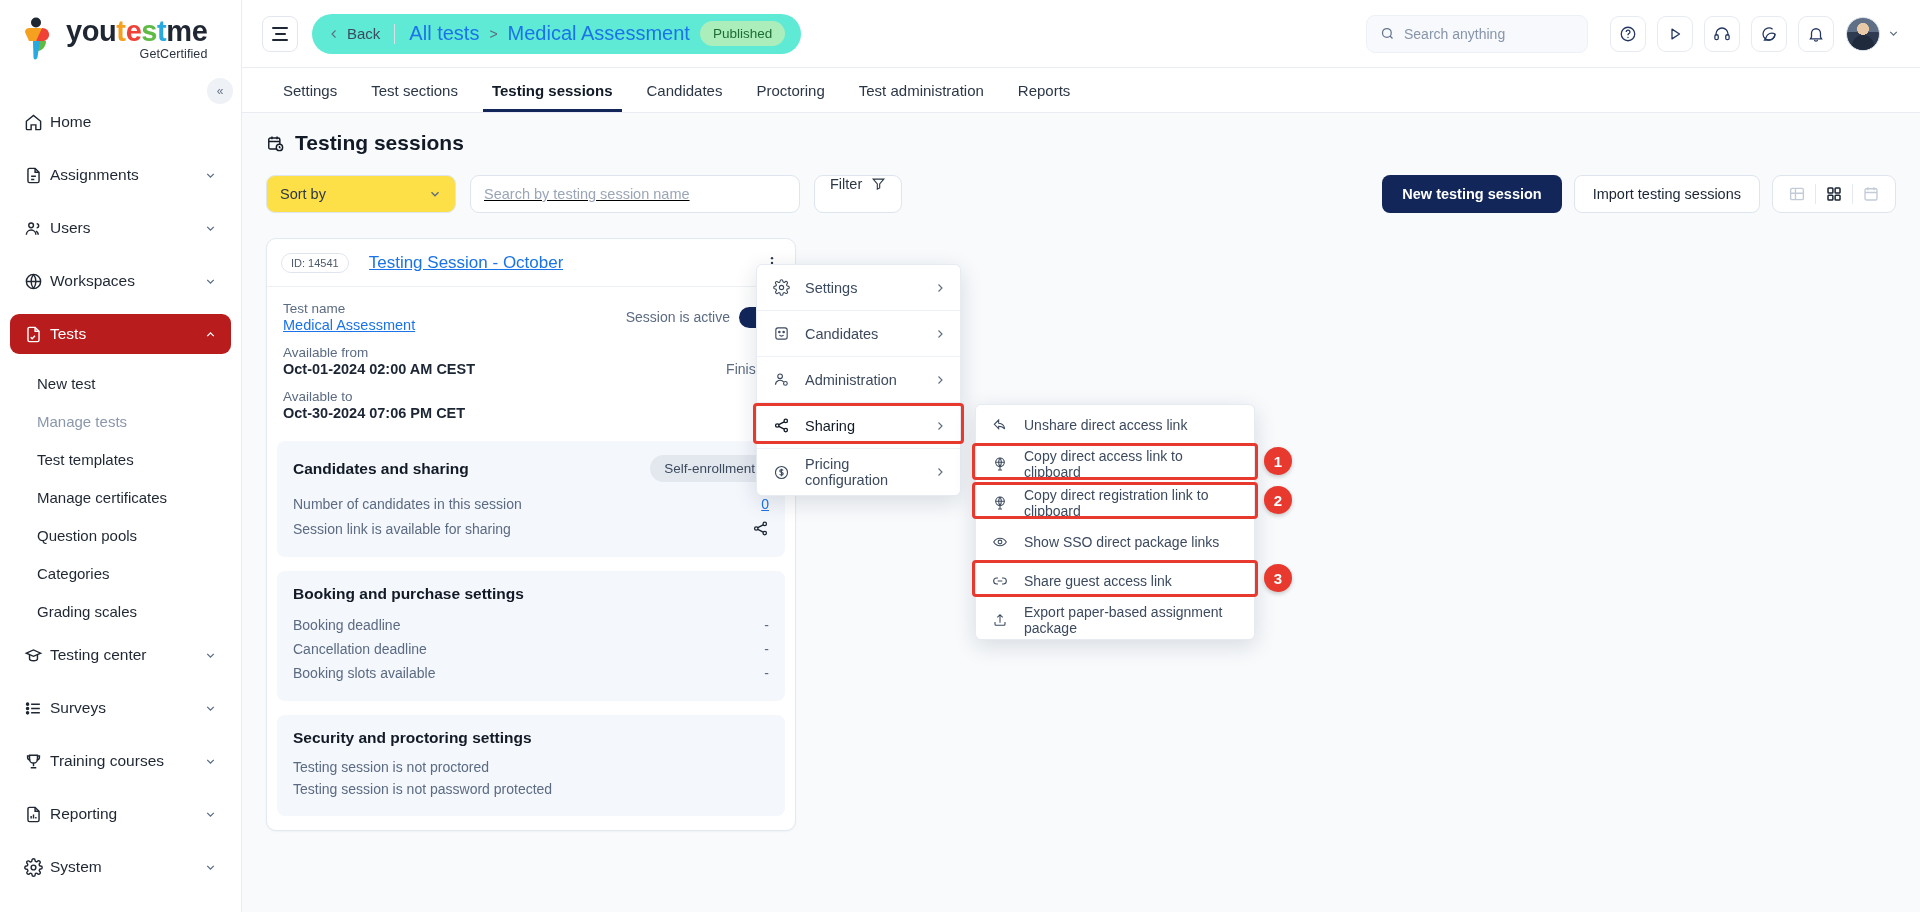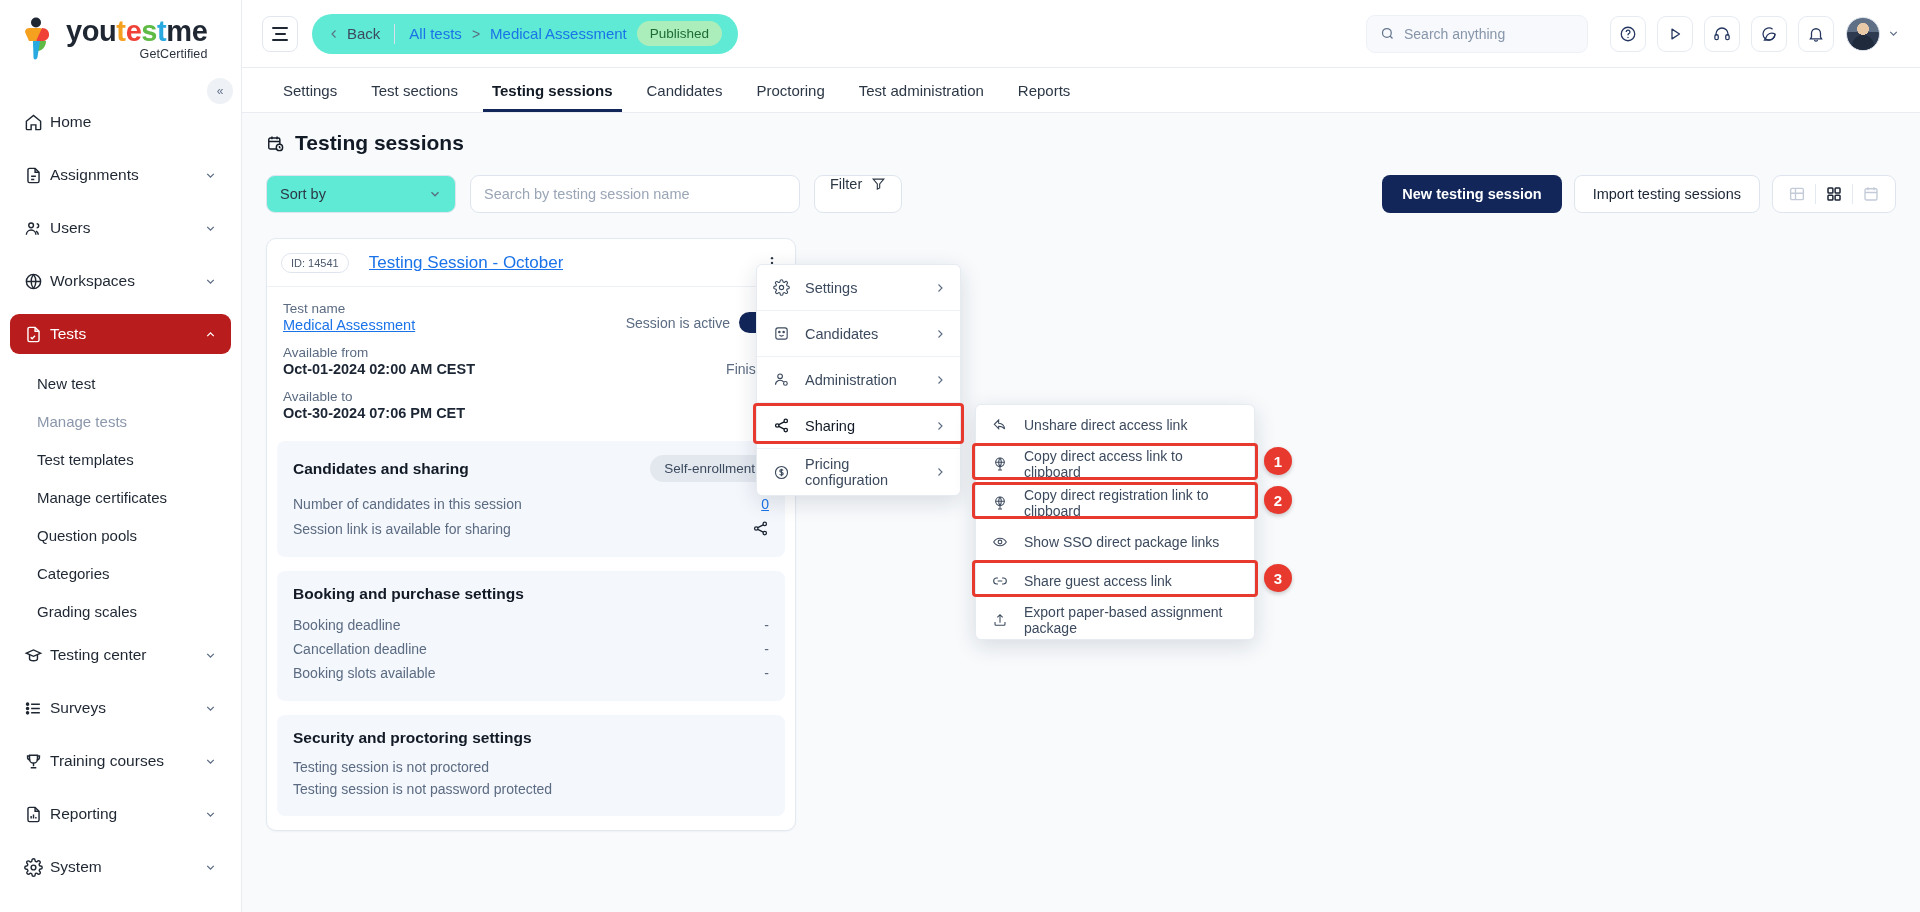--- a/index.html
+++ b/index.html
@@ -84,21 +84,21 @@
   .hamburger i:nth-child(2){ width: 11px; }
   .hamburger i:nth-child(3){ width: 16px; }
 
   .crumbs {
     margin-left: 14px; height: 40px; border-radius: 20px;
     background: #5eead4; display: flex; align-items: center;
     padding: 0 16px; gap: 10px;
   }
   .crumb-back { display:flex; align-items:center; gap:7px; color:#3c4a5e; font-size:15px; cursor:pointer; }
   .crumb-div { width:1px; height:20px; background:#d9e0ea; margin:0 4px; }
-  .crumb-link { color:#1a73e8; font-size:15px; cursor:pointer; }
+  .crumb-link { color:#1a73e8; font-size:20px; cursor:pointer; }
   .crumb-sep { color:#5b6b82; font-size:14px; }
   .badge-pub {
     background:#abeebc; color:#1d6b35; font-size:13.5px;
     padding:5px 13px; border-radius:13px; white-space:nowrap;
   }
 
   .search-box {
     margin-left: auto; width: 222px; height: 38px;
     background: #f7f9fc; border:1px solid #edf1f6; border-radius: 9px;
     display: flex; align-items: center; gap: 9px; padding: 0 13px;
@@ -153,26 +153,26 @@
     padding: 18px 0 0 24px;
   }
   .page-title { font-size: 21px; font-weight: 700; color:#121a26; }
 
   .toolbar {
     display:flex; align-items:center; gap:14px;
     padding: 20px 24px 0 24px;
   }
   .sortby {
     width: 190px; height: 38px; border:1px solid #dfe5ee; border-radius:9px;
-    background:#5eead4; display:flex; align-items:center; justify-content:space-between;
+    background:#fde047; display:flex; align-items:center; justify-content:space-between;
     padding: 0 13px; font-size:14.5px; color:#2c3746; cursor:pointer;
   }
   .searchsess {
     width: 330px; height: 38px; border:1px solid #dfe5ee; border-radius:9px;
-    background:#fff; display:flex; align-items:center; padding: 0 13px;
+    background:#fff; display:flex; align-items:center; padding: 0 13px; text-decoration: underline;
   }
   .searchsess input {
     border:none; outline:none; background:transparent; width:100%;
     font-size:14.5px; color:#2c3746; font-family:"Liberation Sans", sans-serif;
   }
   .searchsess input::placeholder { color:#9aa6b6; }
   .filterbtn {
     height: 38px; border:1px solid #dfe5ee; border-radius:9px; background:#fff;
     display:flex; align-items:flex-start; gap:9px; padding: 0 15px;
     font-size:14.5px; color:#2c3746; cursor:pointer;
@@ -212,21 +212,21 @@
     border:1px solid #dfe5ee; border-radius:12px; padding:3px 9px;
     font-size:11px; color:#4d5a6d; white-space:nowrap;
   }
   .card-title {
     color:#1a73e8; font-size:17px; text-decoration:underline; cursor:pointer;
     white-space:nowrap; overflow:hidden; text-overflow:ellipsis;
   }
   .kebab { margin-left:auto; cursor:pointer; color:#2c3746; font-size:18px; letter-spacing:0; line-height:1; }
 
   .card-body { padding: 14px 16px 6px 16px; }
-  .kv { display:flex; justify-content:space-between; align-items:flex-end; }
+  .kv { display:flex; justify-content:space-between; align-items:center; }
   .kv-l { }
   .kv-label { font-size:13.5px; color:#5b6b82; margin-bottom:1px; }
   .kv-value { font-size:14.5px; color:#1b2533; font-weight:700; }
   .kv-value.link { color:#1a73e8; text-decoration:underline; cursor:pointer; font-weight:400; font-size:14.5px;}
   .kv-r { font-size:14px; color:#5b6b82; display:flex; align-items:center; gap:9px; }
   .toggle {
     width: 40px; height: 21px; border-radius:11px; background:#12265a; position:relative;
     cursor:pointer;
   }
   .toggle::after {

